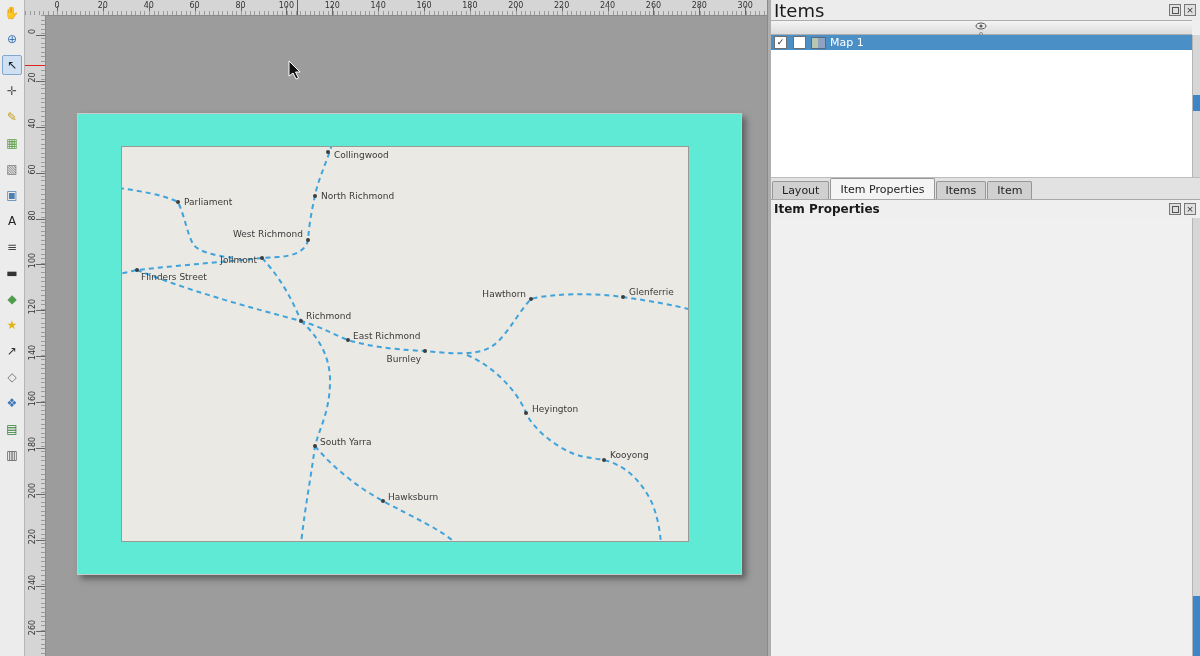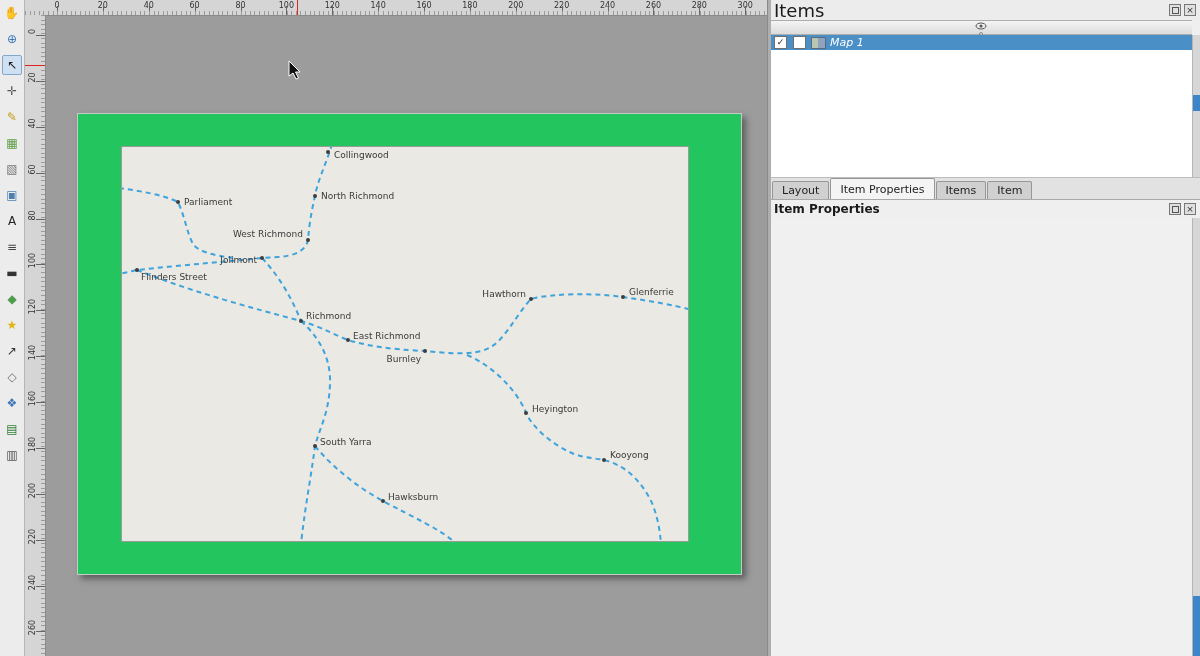--- a/index.html
+++ b/index.html
@@ -27,21 +27,21 @@
            border-right:1px solid #8a8a8a;z-index:5;overflow:hidden;}
   #ruler-v::after{content:"";position:absolute;top:0;bottom:0;right:0;width:4px;
            background:repeating-linear-gradient(to bottom,#9a9a9a 0 1px,transparent 1px 4.59px);}
   .vlabel{position:absolute;left:-1px;width:16px;text-align:center;font-size:8px;color:#333;
           transform:rotate(-90deg);}
   .vmajor{position:absolute;right:0;height:1px;width:9px;background:#666;}
   #ruler-v-marker{position:absolute;left:0;right:0;height:1px;background:#dd2222;z-index:2;}
 
   
   #canvas{position:absolute;left:45px;top:15px;width:722px;height:641px;background:#9c9c9c;overflow:hidden;}
-  #page{position:absolute;left:32px;top:98px;width:663px;height:460px;background:#22c55e;
+  #page{position:absolute;left:32px;top:98px;width:663px;height:460px;background:#5eead4;
         border:1px solid #c9c9c9;box-shadow:4px 4px 6px rgba(45,45,45,.55);text-align:right;}
   #map-item{position:absolute;left:43px;top:32px;width:566px;height:394px;background:#eae9e4;
         border:1px solid #9a9a96;overflow:hidden;}
   #map-svg{position:absolute;left:0;top:0;}
   #map-svg text{font-family:"DejaVu Sans",sans-serif;}
   #cursor{position:absolute;left:288px;top:58px;z-index:50;}
 
   
   #splitter{position:absolute;left:767px;top:0;width:3px;height:656px;background:#aeaeae;
         border-left:1px solid #8a8a8a;z-index:6;}
@@ -64,21 +64,21 @@
 
   .items-list{position:absolute;left:0;top:35px;right:0;height:143px;background:#ffffff;
         border-bottom:1px solid #bdbdbd;box-sizing:border-box;}
   #items-rows{position:absolute;left:0;top:0;right:8px;}
   .item-row{height:15px;display:flex;align-items:center;font-size:11px;color:#222;}
   .item-row.selected{background:#4b8fc7;}
   .mini-cb{width:11px;height:11px;background:#fff;border:1px solid #6f6f6f;font-size:9px;
         line-height:11px;text-align:center;color:#1a1a1a;margin:0 2px 0 4px;box-sizing:content-box;}
   .map-mini-icon{width:13px;height:10px;margin:0 4px 0 3px;border:1px solid #5a6a7a;
         background:linear-gradient(90deg,#b9c7b2 0 6px,#8fa3c0 6px 13px);}
-  .item-label{font-style:italic;text-align:right;}
+  .item-label{text-align:right;}
   .item-row.selected .item-label{color:#ffffff;}
 
   .vscroll{position:absolute;right:0;top:0;bottom:0;width:8px;background:#d6d6d6;
         border-left:1px solid #b5b5b5;box-sizing:border-box;}
   .vthumb{position:absolute;left:0;right:0;background:#3c85c8;}
 
   .tabbar{position:absolute;left:0;top:178px;right:0;height:22px;display:flex;align-items:flex-end;
         background:#e2e2e2;border-bottom:1px solid #a8a8a8;padding-left:2px;box-sizing:border-box;}
   .tab{height:18px;display:flex;align-items:center;padding:0 9px;font-size:11px;color:#222;
         background:#d0d0d0;border:1px solid #979797;border-bottom:none;border-radius:2px 2px 0 0;

